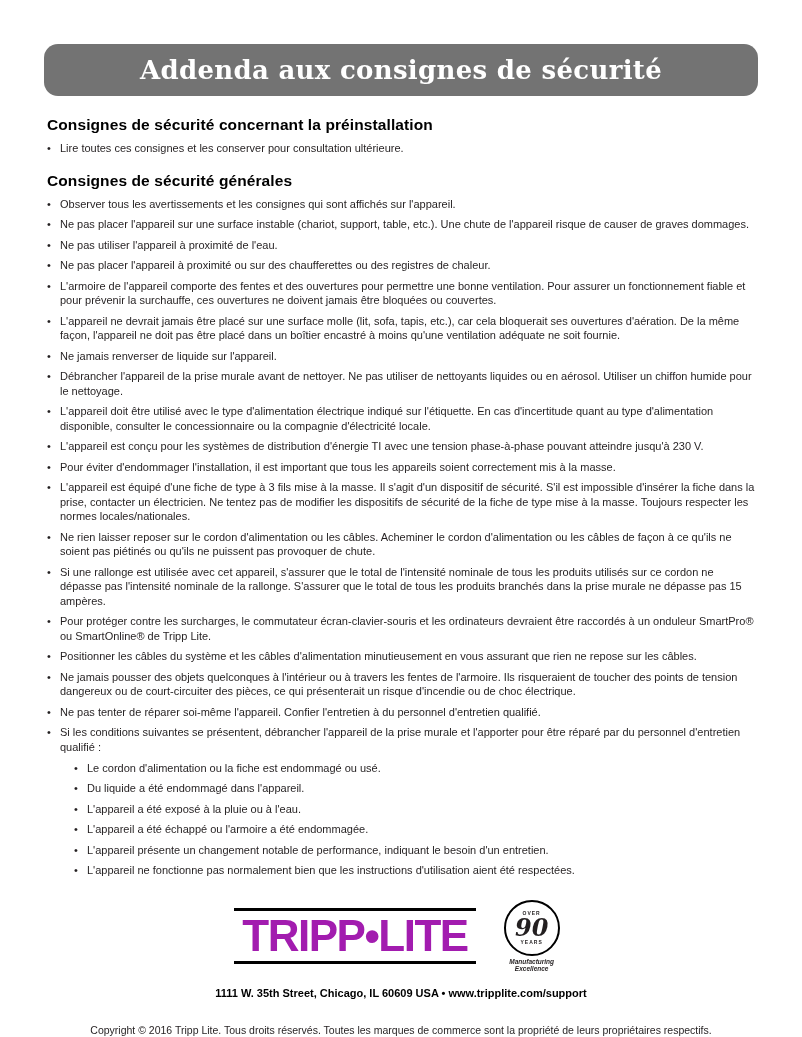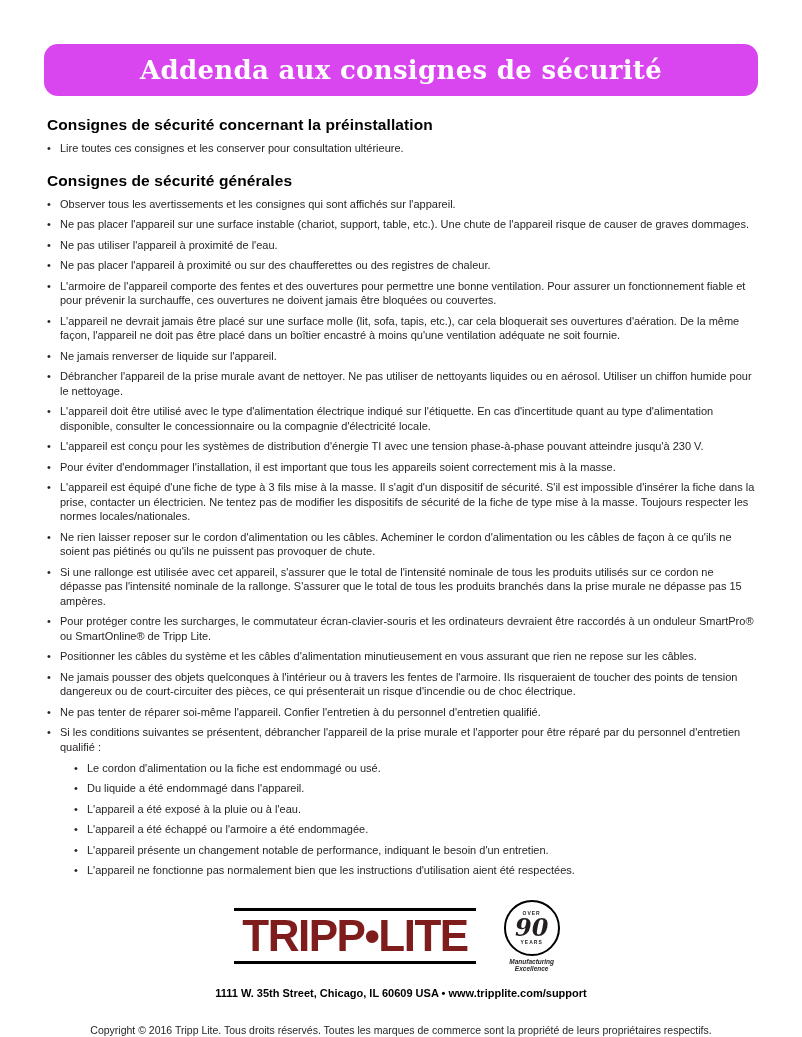--- a/index.html
+++ b/index.html
@@ -10,21 +10,21 @@
     background: #ffffff;
     color: #231f20;
     font-family: "Liberation Sans", sans-serif;
     overflow: hidden;
   }
   .page { width: 802px; height: 1037px; position: relative; }
 
   .banner {
     margin: 44px 44px 0 44px;
     height: 52px;
-    background: #d946ef;
+    background: #737373;
     border-radius: 14px;
     display: flex;
     align-items: center;
     justify-content: center;
   }
   .banner h1 {
     margin: 0;
     color: #ffffff;
     font-family: "DejaVu Serif", serif;
     font-weight: 700;
@@ -69,21 +69,21 @@
     gap: 20px;
     margin-top: 16px;
   }
   .brand-logo {
     border-top: 3px solid #000;
     border-bottom: 3px solid #000;
     padding: 2px 8px;
     font-size: 44px;
     font-weight: 800;
     letter-spacing: -1.5px;
-    color: #7f1d1d;
+    color: #a21caf;
     line-height: 1.05;
   }
   .seal-wrap {
     display: flex;
     flex-direction: column;
     align-items: center;
     width: 72px;
   }
   .seal {
     width: 56px;

